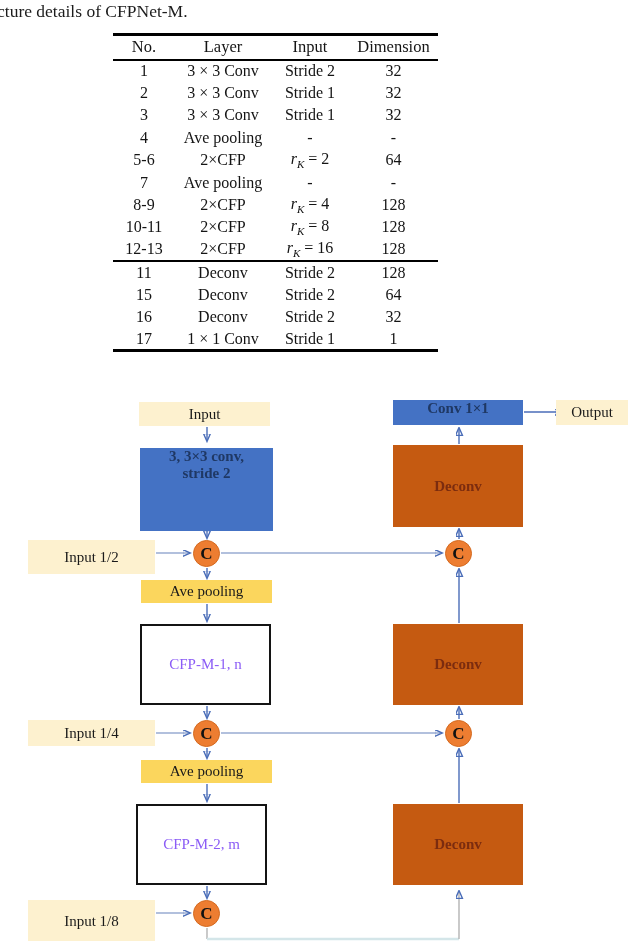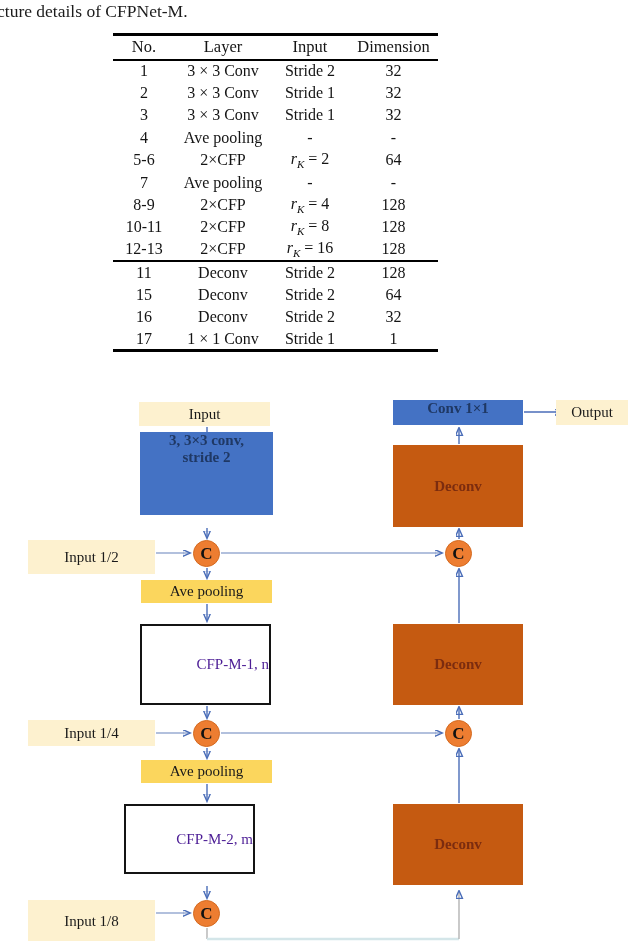--- a/index.html
+++ b/index.html
@@ -23,22 +23,22 @@
 
   
   .dg-label{position:absolute;display:flex;align-items:center;justify-content:center;
             font-size:15px;color:#1a1a1a;background:var(--label-cream,#fdf1cf)}
   .gold{background:var(--pooling-gold,#fbd65d)}
   .blue-box{position:absolute;display:flex;flex-direction:column;align-items:center;justify-content:flex-start;
             background:var(--conv-blue,#4472C4);color:var(--conv-text,#1F3864);font-size:15px;font-weight:600}
   .blue-box .b2{font-weight:bold}
   .orange-box{position:absolute;display:flex;align-items:center;justify-content:center;
             background:var(--deconv-orange,#C55A11);color:var(--deconv-text,#7b2c0f);font-size:15px;font-weight:600}
-  .white-box{position:absolute;display:flex;align-items:center;justify-content:flex-end;
-            background:#fff;border:2px solid #141414;color:#4c1d95;font-size:15px}
+  .white-box{position:absolute;display:flex;align-items:center;justify-content:center;
+            background:#fff;border:2px solid #141414;color:#8b5cf6;font-size:15px}
   .cnode{position:absolute;width:27px;height:27px;border-radius:50%;
          background:var(--concat-circle,#ED7D31);border:1px solid #d4691e;
          display:flex;align-items:center;justify-content:center;
          font-weight:bold;font-size:17px;color:#111}
   svg.wires{position:absolute;left:0;top:0;pointer-events:none}
   svg.wires line,svg.wires path{stroke:#4a6db8;stroke-width:1.4;fill:none}
   svg.wires .lt{stroke:#99abd2}
   svg.wires .gray{stroke:#b3b3b3}
   svg.wires .cyan{stroke:#d4e6e9;stroke-width:2.4}
 </style>
@@ -184,21 +184,21 @@
         <line class="gray" x1="207" y1="928" x2="207" y2="939"></line>
         <line class="cyan" x1="207" y1="939" x2="459" y2="939"></line>
         <line class="gray" x1="459" y1="939" x2="459" y2="892" marker-end="url(#arr)"></line>
       </g>
     </svg>
 
     <div class="dg-label" style="left:139px;top:402px;width:131px;height:24px">
       <span>Input</span>
     </div>
 
-    <div class="blue-box" style="left:140px;top:432px;width:133px;height:83px">
+    <div class="blue-box" style="left:140px;top:448px;width:133px;height:83px">
       <span class="b1">3, 3×3 conv,</span>
       <span class="b2">stride 2</span>
     </div>
 
     <div class="dg-label" style="left:28px;top:540px;width:127px;height:34px">
       <span>Input 1/2</span>
     </div>
 
     <div class="cnode" style="left:193px;top:540px">
       <span>C</span>
@@ -217,21 +217,21 @@
     </div>
 
     <div class="cnode" style="left:193px;top:720px">
       <span>C</span>
     </div>
 
     <div class="dg-label gold" style="left:141px;top:760px;width:131px;height:23px">
       <span>Ave pooling</span>
     </div>
 
-    <div class="white-box" style="left:124px;top:804px;width:131px;height:70px">
+    <div class="white-box" style="left:136px;top:804px;width:131px;height:81px">
       <span>CFP-M-2, m</span>
     </div>
 
     <div class="dg-label" style="left:28px;top:900px;width:127px;height:42px">
       <span>Input 1/8</span>
     </div>
 
     <div class="cnode" style="left:193px;top:900px">
       <span>C</span>
     </div>

